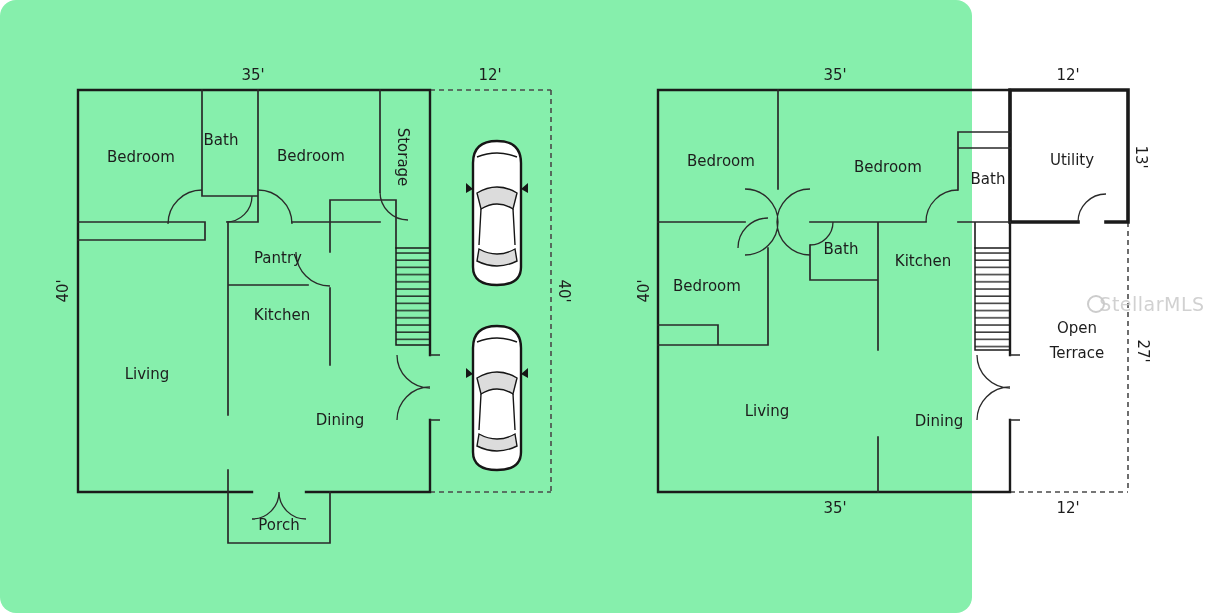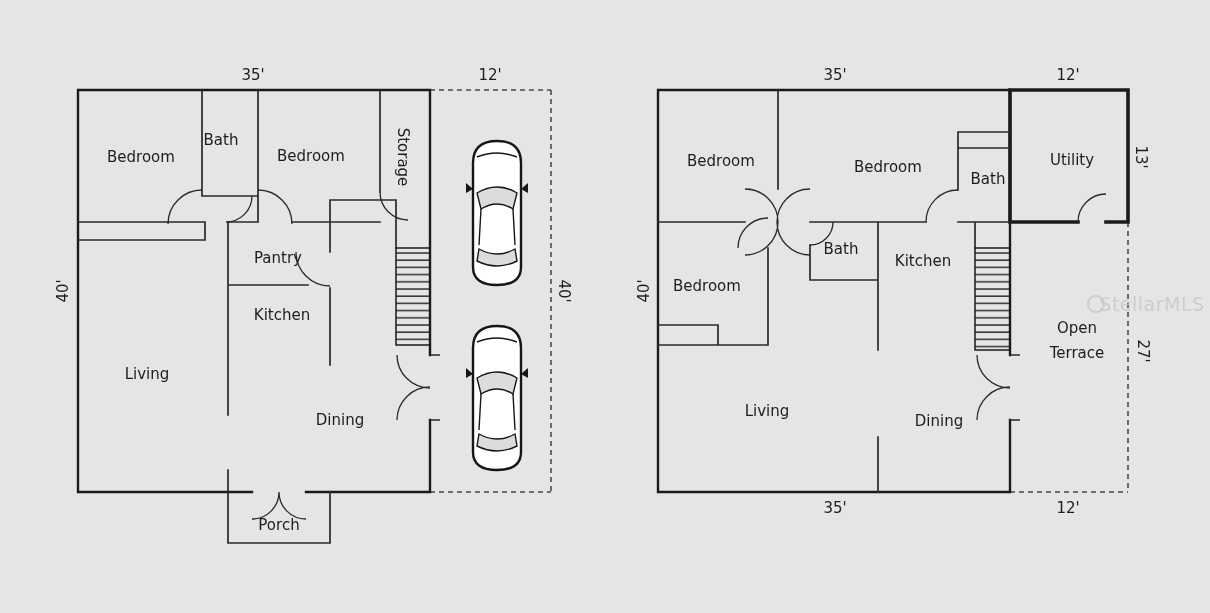--- a/index.html
+++ b/index.html
@@ -1,21 +1,21 @@
 <!DOCTYPE html>
 <html><head>
 <meta charset="utf-8">
 <style>
   * { margin: 0; padding: 0; box-sizing: border-box; }
   html, body { background: #ffffff; }
   body {
     width: 1210px; height: 613px; overflow: hidden;
     font-family: "DejaVu Sans", sans-serif;
   }
-  .canvas { position: relative; width: 1210px; height: 613px; background: #e5e5e5; }
+  .canvas { position: relative; width: 972px; height: 613px; background: #86efac; border-radius: 16px; }
   svg { display: block; }
   .room-label, .dim-label {
     font-family: "DejaVu Sans", sans-serif;
     font-size: 15px;
     fill: #1d1d1d;
   }
   .dim-label { font-size: 15px; }
   .watermark-text {
     font-family: "DejaVu Sans", sans-serif;
     font-size: 19px;

